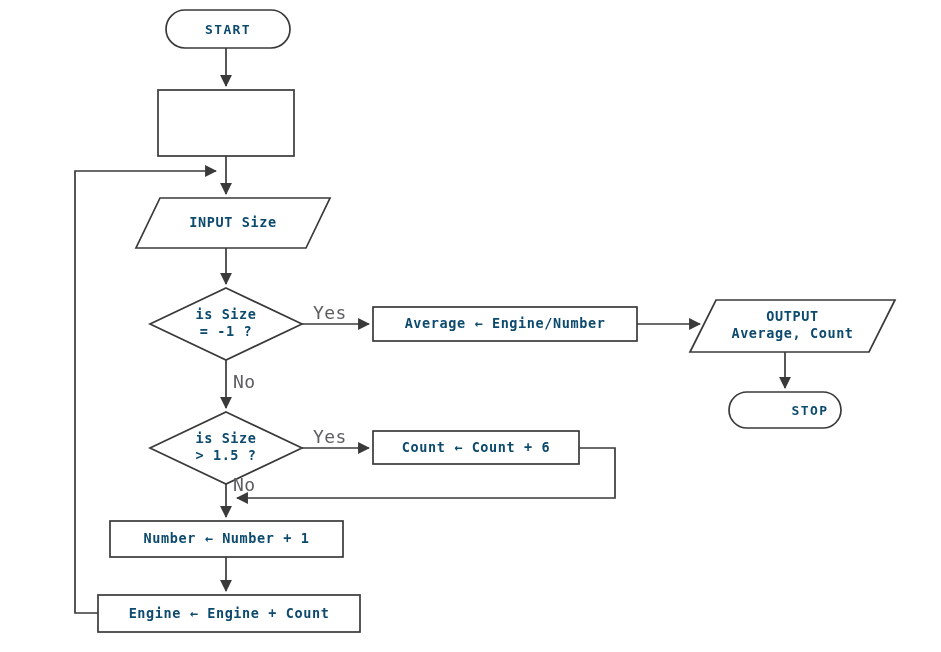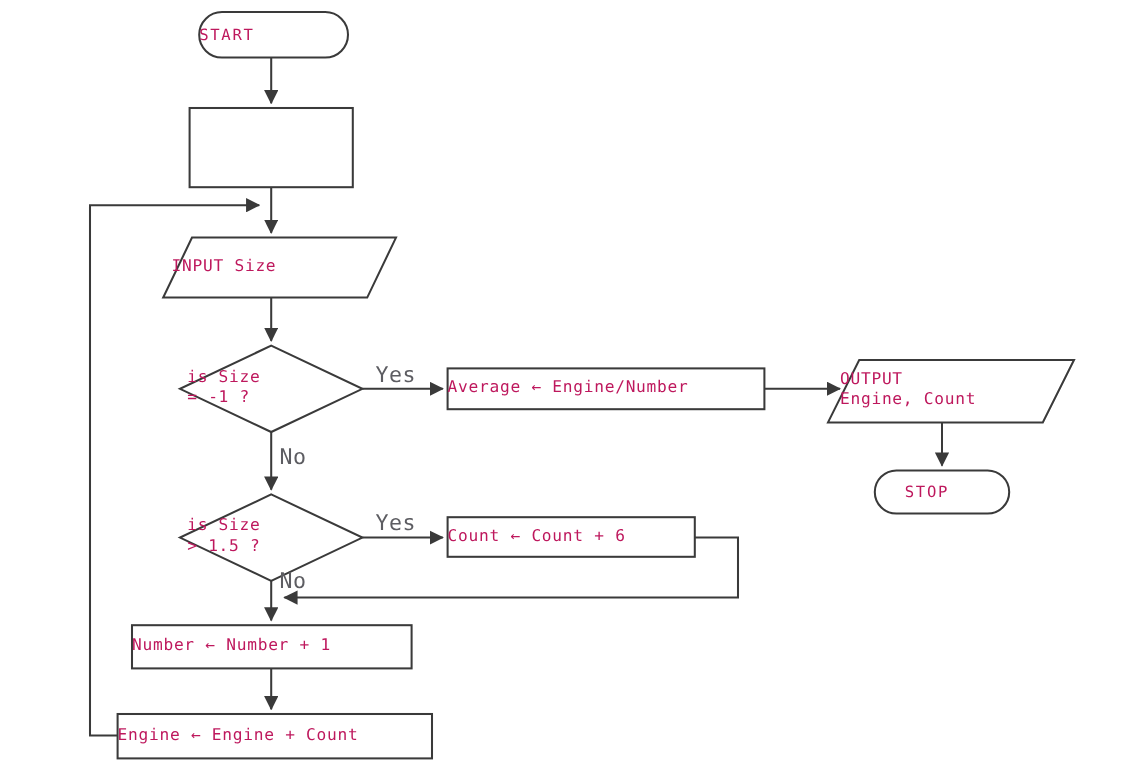--- a/index.html
+++ b/index.html
@@ -19,28 +19,29 @@
   }
   #flow-svg {
     position: absolute;
     top: 0;
     left: 0;
     width: 941px;
     height: 652px;
   }
   .shape-text {
     position: absolute;
-    color: #be185d;
+    color: #0c4a6e;
     font-family: "DejaVu Sans Mono", "Liberation Mono", monospace;
     font-size: 13.5px;
     line-height: 17px;
     letter-spacing: 0.6px;
-    text-align: left;
+    text-align: center;
     white-space: pre;
     pointer-events: none;
+    font-weight: bold;
   }
   .edge-label {
     position: absolute;
     color: #5d5d62;
     font-family: "DejaVu Sans Mono", "Liberation Mono", monospace;
     font-size: 18px;
     letter-spacing: 0.4px;
     white-space: pre;
   }
   .terminal-text { font-size: 13px; letter-spacing: 1.4px; }
@@ -111,21 +112,21 @@
 
 
   <div class="shape-text" style="left:143px; top:214px; width:180px;">INPUT Size</div>
 
   <div class="shape-text" style="left:156px; top:306px; width:140px;">is Size
 = -1 ?</div>
 
   <div class="shape-text" style="left:373px; top:315px; width:264px;">Average ← Engine/Number</div>
 
   <div class="shape-text" style="left:700px; top:308px; width:185px;">OUTPUT
-Engine, Count</div>
+Average, Count</div>
 
   <div class="shape-text terminal-text" style="left:729px; top:402px; width:112px;margin-left:25px;">STOP</div>
 
   <div class="shape-text" style="left:156px; top:430px; width:140px;">is Size
 &gt; 1.5 ?</div>
 
   <div class="shape-text" style="left:373px; top:439px; width:206px;">Count ← Count + 6</div>
 
   <div class="shape-text" style="left:110px; top:530px; width:233px;">Number ← Number + 1</div>
 

